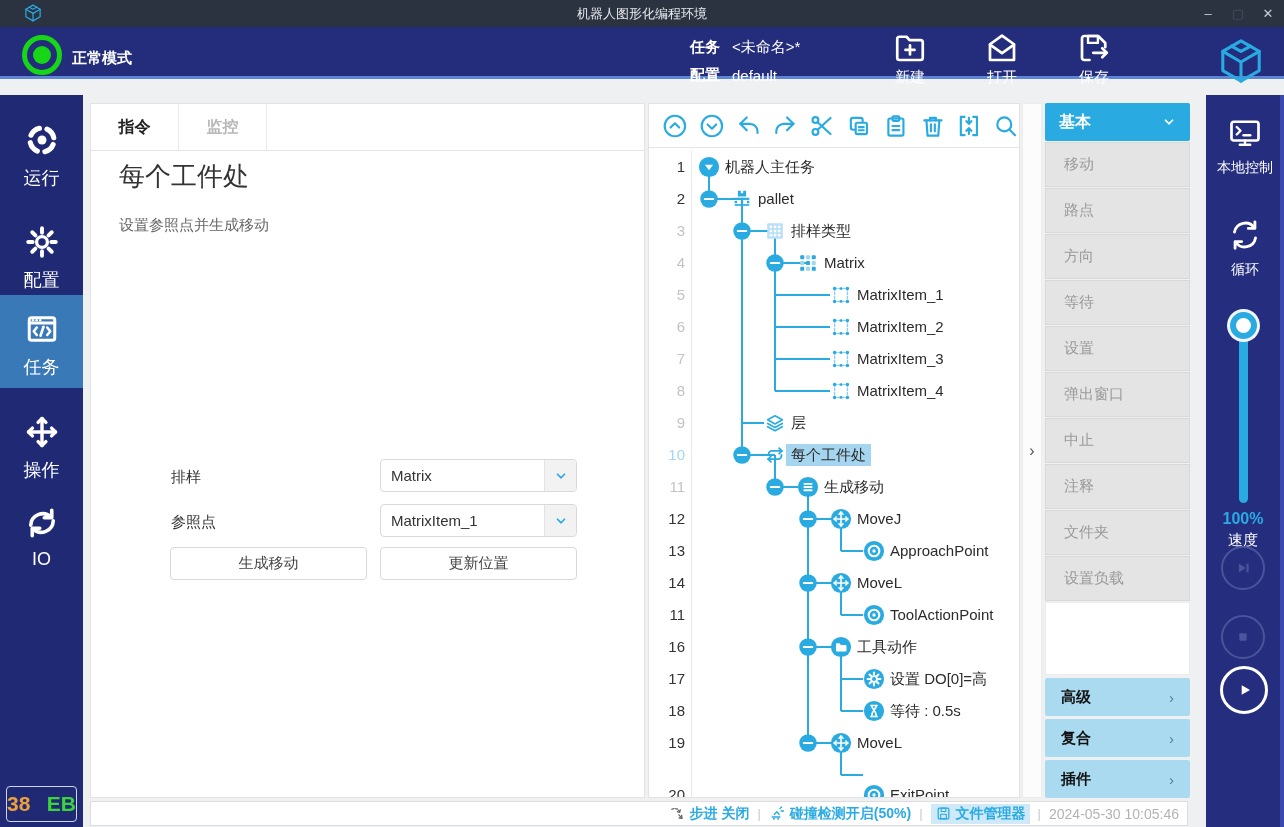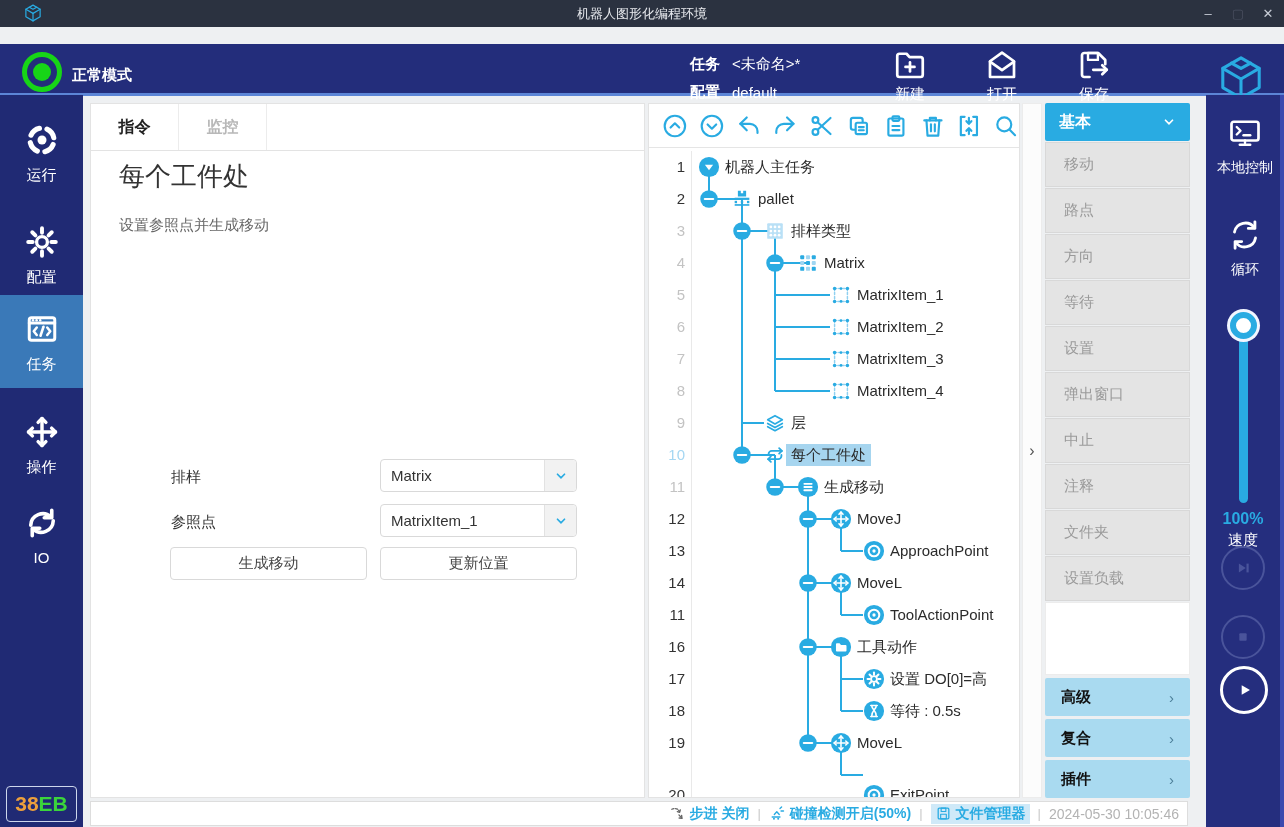--- a/index.html
+++ b/index.html
@@ -10,44 +10,44 @@
   
   .titlebar { position:absolute; left:0; top:0; width:1284px; height:27px; background:#2b3240;
     display:flex; align-items:center; }
   .titlebar .tb-logo { position:absolute; left:24px; top:4px; width:18px; height:18px; color:#29abe2; }
   .titlebar .tb-title { flex:1; text-align:center; color:#e8eaee; font-size:13px; }
   .win-controls { position:absolute; right:8px; top:0; height:27px; display:flex; align-items:center; gap:14px; }
   .win-btn { color:#c7ccd6; font-size:13px; width:16px; text-align:center; cursor:default; }
   .win-btn.dim { color:#4a5060; }
 
   
-  .header { position:absolute; left:0; top:44px; width:1284px; height:52px; background:#232d7b;
+  .header { position:absolute; left:0; top:27px; width:1284px; height:52px; background:#232d7b;
     border-bottom:3px solid #5c85d6; }
   .mode-icon { position:absolute; left:22px; top:8px; width:40px; height:40px; border-radius:50%;
     border:5px solid #17d517; }
   .mode-icon::after { content:""; position:absolute; left:6px; top:6px; width:18px; height:18px;
     border-radius:50%; background:#17d517; }
   .mode-label { position:absolute; left:72px; top:22px; color:#fff; font-size:15px; font-weight:bold; }
   .task-block { position:absolute; left:690px; top:6px; color:#fff; font-size:15px; }
   .task-row { display:flex; gap:12px; height:28px; align-items:center; }
   .task-row .lbl { font-weight:bold; }
   .hdr-actions { position:absolute; left:880px; top:3px; display:flex; gap:32px; }
   .hdr-action { width:60px; display:flex; flex-direction:column; align-items:center; color:#fff; cursor:default; }
   .hdr-action .ic { width:36px; height:36px; color:#fff; }
   .hdr-action .tx { font-size:15px; margin-top:2px; }
   .hdr-logo { position:absolute; left:1218px; top:11px; width:46px; height:46px; color:#29abe2; }
 
   
   .left-sidebar { position:absolute; left:0; top:95px; width:83px; height:732px; background:#202a74; }
   .ls-item { position:absolute; left:0; width:83px; text-align:center; color:#fff; cursor:default; }
   .ls-item .ic { display:inline-block; width:36px; height:36px; color:#fff; }
-  .ls-item .tx { display:block; font-size:15px; margin-top:4px; }
+  .ls-item .tx { display:block; font-size:18px; margin-top:4px; }
   .ls-item.sel { background:#3a79b8; }
   .badge { position:absolute; left:6px; top:691px; width:71px; height:36px; border:1px solid #cdd6ec;
-    border-radius:4px; display:flex; align-items:center; justify-content:center; font-size:21px; font-weight:bold; }
+    border-radius:4px; display:flex; align-items:center; justify-content:space-between; font-size:21px; font-weight:bold; }
   .badge .o { color:#eda03c; } .badge .g { color:#3bd53b; }
 
   
   .right-sidebar { position:absolute; left:1206px; top:95px; width:78px; height:732px; background:#252e7e;
     border-right:4px solid #3b49ae; }
   .rs-item { position:absolute; width:78px; text-align:center; color:#fff; }
   .rs-item .ic { display:inline-block; width:36px; height:36px; color:#fff; }
   .rs-item .tx { display:block; font-size:14px; margin-top:4px; }
   .slider-track { position:absolute; left:33px; top:230px; width:9px; height:178px; background:#29abe2; border-radius:5px; }
   .slider-handle { position:absolute; left:24px; top:217px; width:27px; height:27px; border-radius:50%;

